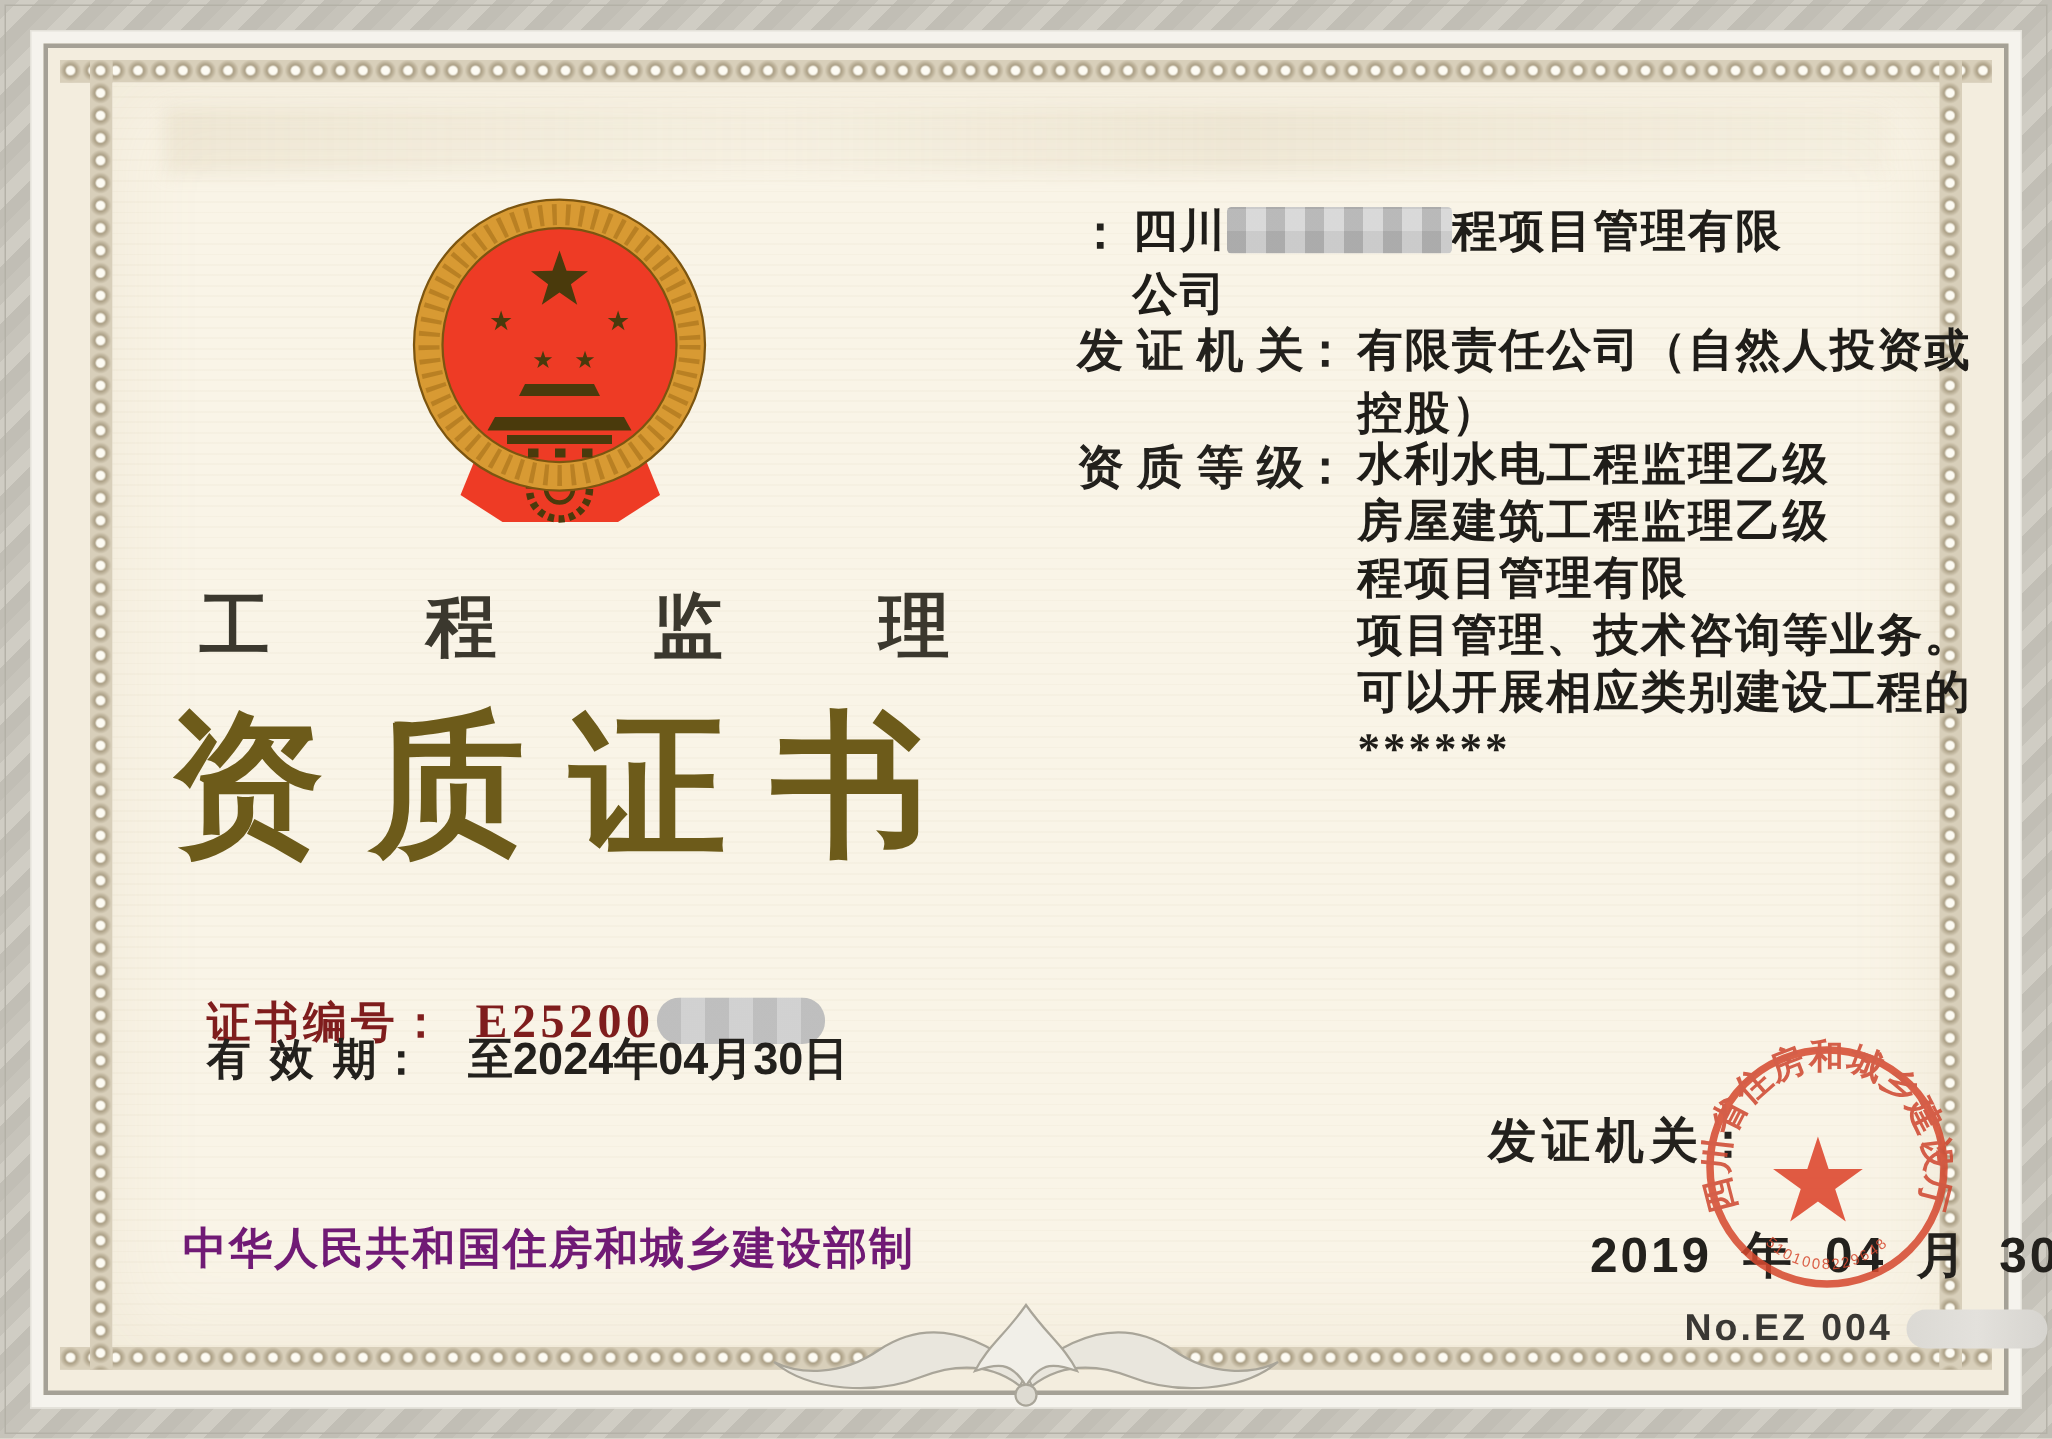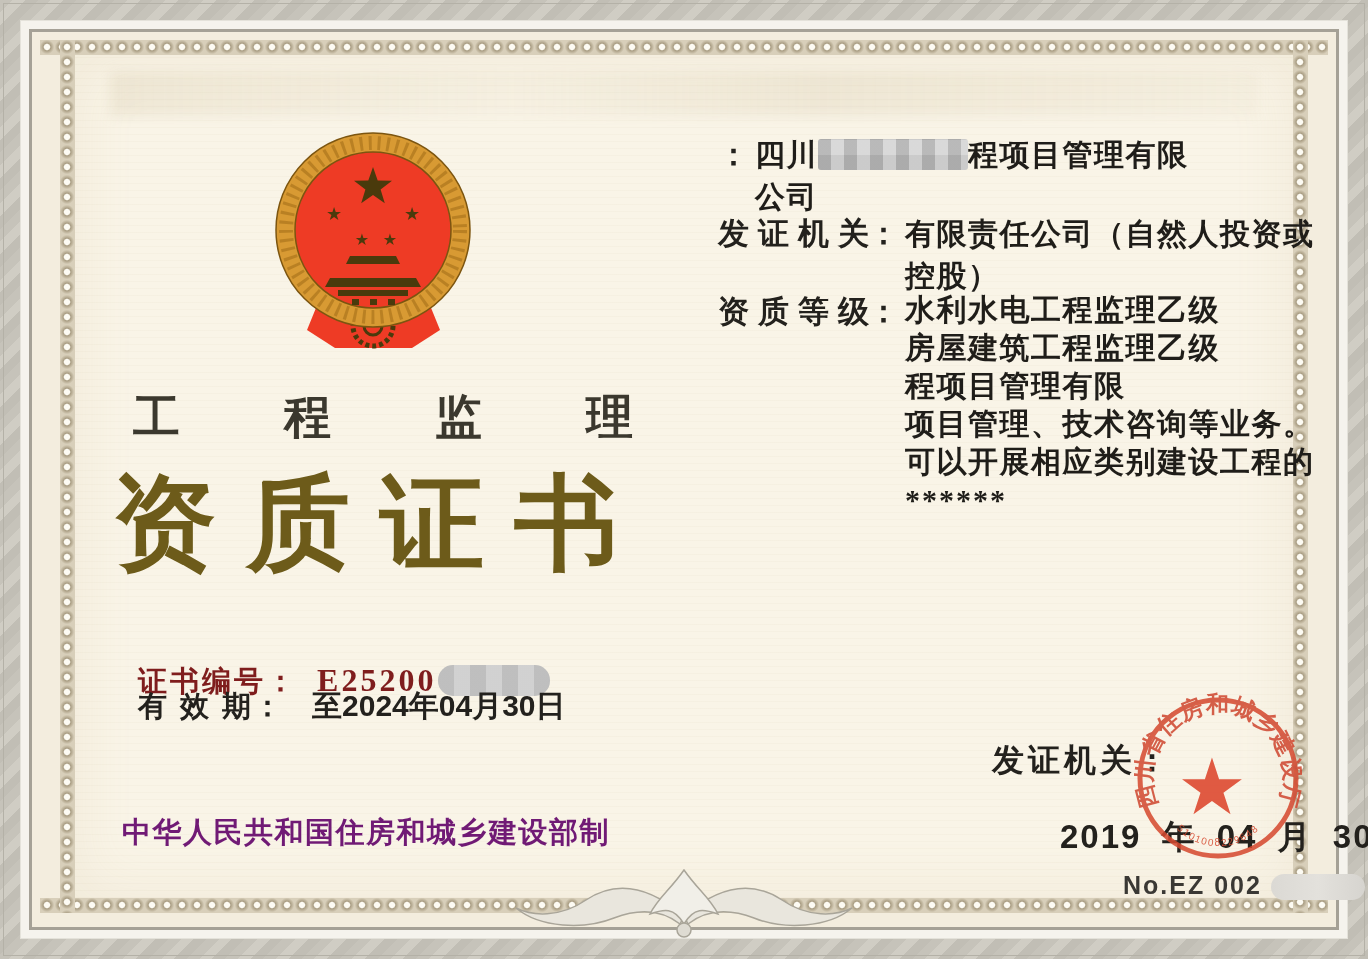--- a/index.html
+++ b/index.html
@@ -154,21 +154,21 @@
 
 <div class="valid-row">
   <span class="lab-mid">有效期</span><span style="margin-left:-11px;">：</span>
   <span class="valid-val">至2024年04月30日</span>
 </div>
 
 <div class="maker">中华人民共和国住房和城乡建设部制</div>
 
 <div class="issuer"><span>发证机关</span><span>：</span></div>
 <div class="date">2019 年 04 月 30 日</div>
-<div class="serial"><span>No.EZ 002</span> <span class="mask mask-serial"></span></div>
+<div class="serial"><span>No.EZ 004</span> <span class="mask mask-serial"></span></div>
 
 <svg class="seal" viewBox="0 0 168 172" aria-hidden="true">
   <defs>
     <path id="sealTopArc" d="M 26.8,119 A 66 66 0 1 1 141.2,119" fill="none"></path>
     <path id="sealBottomArc" d="M 32,122 A 58 58 0 0 0 136,122" fill="none"></path>
   </defs>
   <circle cx="84" cy="86" r="78" fill="none" stroke="#d6492f" stroke-width="5"></circle>
   <text font-size="23" fill="#cf4730" font-weight="700" letter-spacing="1">
     <textPath href="#sealTopArc" startOffset="50%" text-anchor="middle">四川省住房和城乡建设厅</textPath>
   </text>

